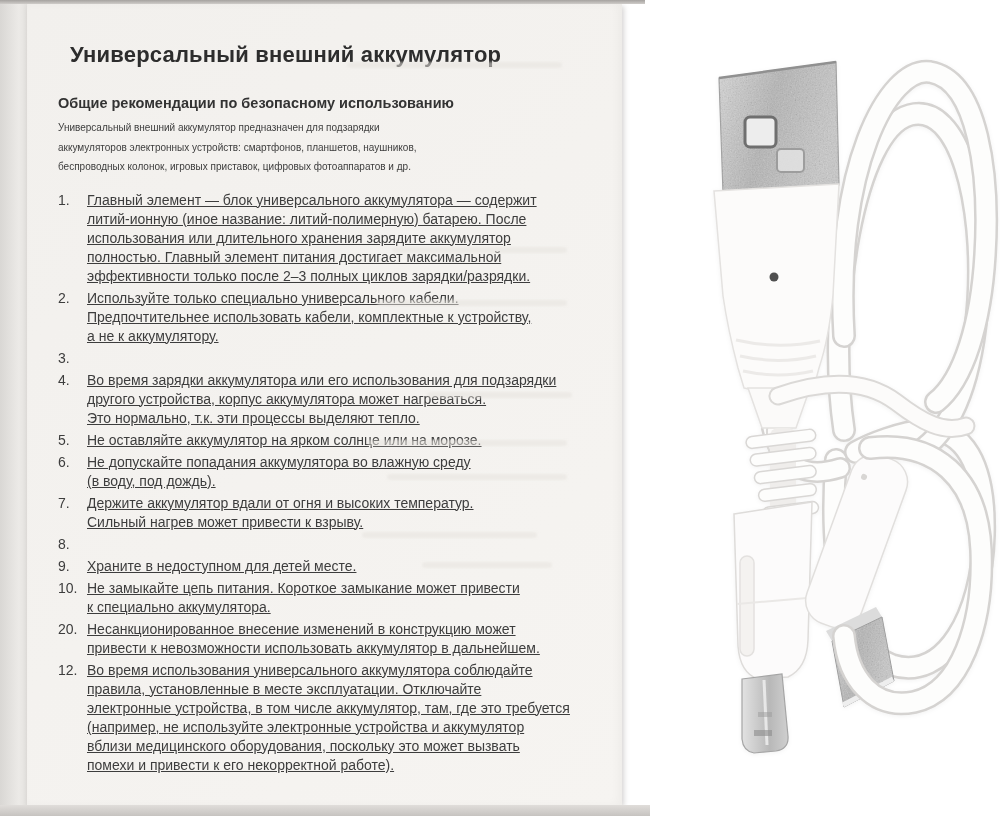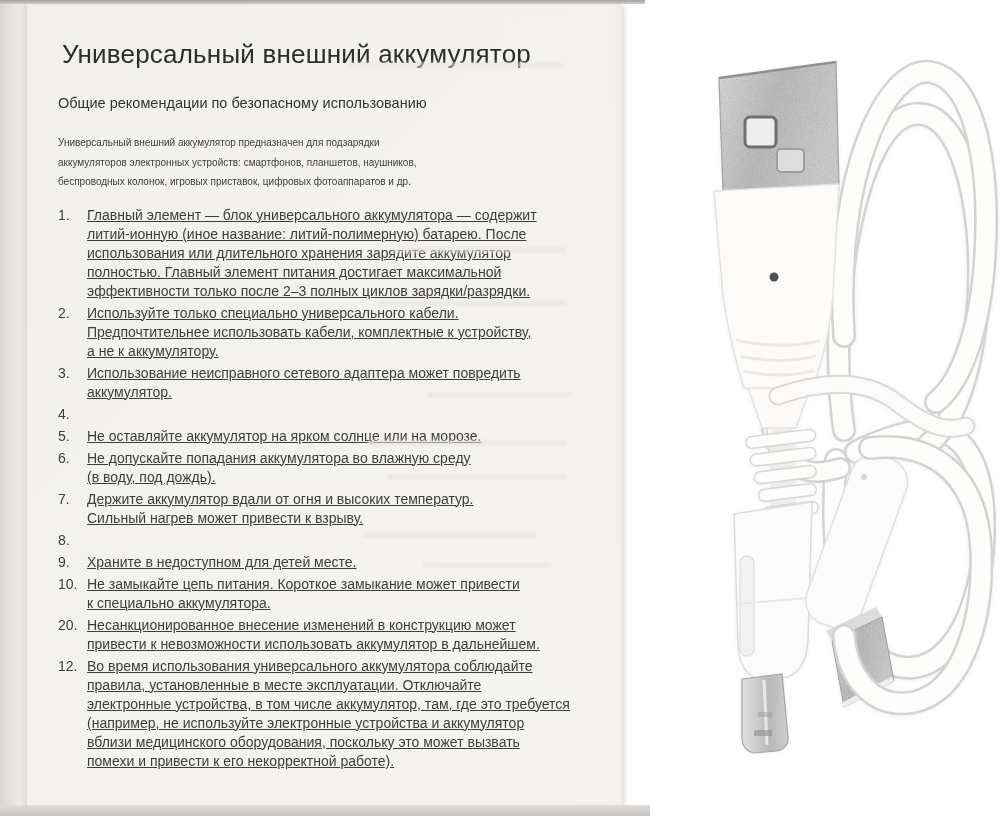--- a/index.html
+++ b/index.html
@@ -11,23 +11,23 @@
   .edge-left{position:absolute;left:0;top:0;width:27px;height:816px;
              background:linear-gradient(90deg,#d9d7d4,#eceae7 70%,#e3e1de);}
   .edge-top{position:absolute;left:0;top:0;width:645px;height:4px;
             background:linear-gradient(#a5a29f,#cfccc9);z-index:5;}
   .edge-bottom{position:absolute;left:0;top:805px;width:650px;height:11px;
                background:linear-gradient(#e0ddda,#c6c3c0);z-index:5;}
   .page{position:absolute;left:27px;top:4px;width:595px;height:801px;
         background:linear-gradient(135deg,#f2f0ed,#f6f4f1);
         box-shadow:2px 2px 5px rgba(110,105,100,.28), inset -4px 0 8px rgba(0,0,0,.03);
         box-sizing:border-box;padding:36px 12px 0 31px;}
-  .page h1{margin:0 0 25px 4px;font-size:26px;line-height:29px;font-weight:normal;
+  .page h1{margin:0 0 25px 12px;font-size:22px;line-height:29px;font-weight:bold;
            color:#2d2d2d;letter-spacing:.2px;}
-  .page h2{margin:0 0 21px 0;font-size:14.5px;line-height:18px;font-weight:normal;color:#333333;}
+  .page h2{margin:0 0 6px 0;font-size:14.5px;line-height:18px;font-weight:bold;color:#333333;}
   .intro{margin:0 0 14px 0;font-size:10px;line-height:19.5px;color:#3d3d3d;white-space:pre-line;}
   .list{margin:0;padding:0;}
   .li{display:flex;margin:0 0 3px 0;font-size:14px;line-height:19px;color:#3d3d3d;}
   .num{flex:none;width:29px;}
   .txt{white-space:pre-line;text-decoration:underline;}
   .smudge{position:absolute;height:6px;border-radius:3px;background:#e7e4df;
           opacity:.55;filter:blur(1px);}
 
   
   .photo{position:absolute;left:630px;top:0;width:370px;height:816px;background:transparent;}
@@ -56,25 +56,26 @@
 эффективности только после 2–3 полных циклов зарядки/разрядки.</span>
           </div>
         <div class="li">
             <span class="num">2.</span>
             <span class="txt">Используйте только специально универсального кабели.
 Предпочтительнее использовать кабели, комплектные к устройству,
 а не к аккумулятору.</span>
           </div>
         <div class="li">
             <span class="num">3.</span>
-            <span class="txt">Использование неисправного сетевого адаптера может повредить
-аккумулятор.</span>
           </div>
         <div class="li">
             <span class="num">4.</span>
+            <span class="txt">Во время зарядки аккумулятора или его использования для подзарядки
+другого устройства, корпус аккумулятора может нагреваться.
+Это нормально, т.к. эти процессы выделяют тепло.</span>
           </div>
         <div class="li">
             <span class="num">5.</span>
             <span class="txt">Не оставляйте аккумулятор на ярком солнце или на морозе.</span>
           </div>
         <div class="li">
             <span class="num">6.</span>
             <span class="txt">Не допускайте попадания аккумулятора во влажную среду
 (в воду, под дождь).</span>
           </div>

